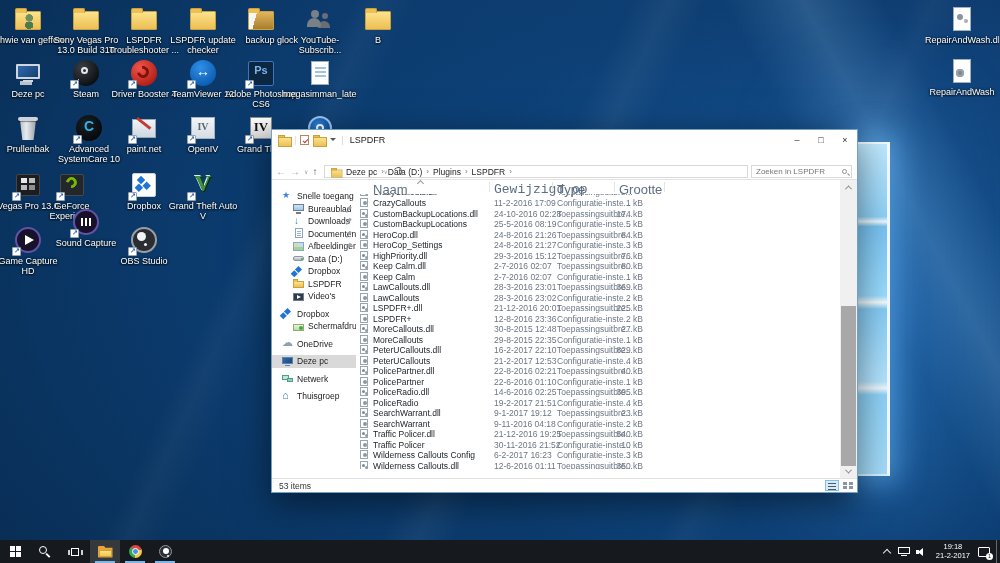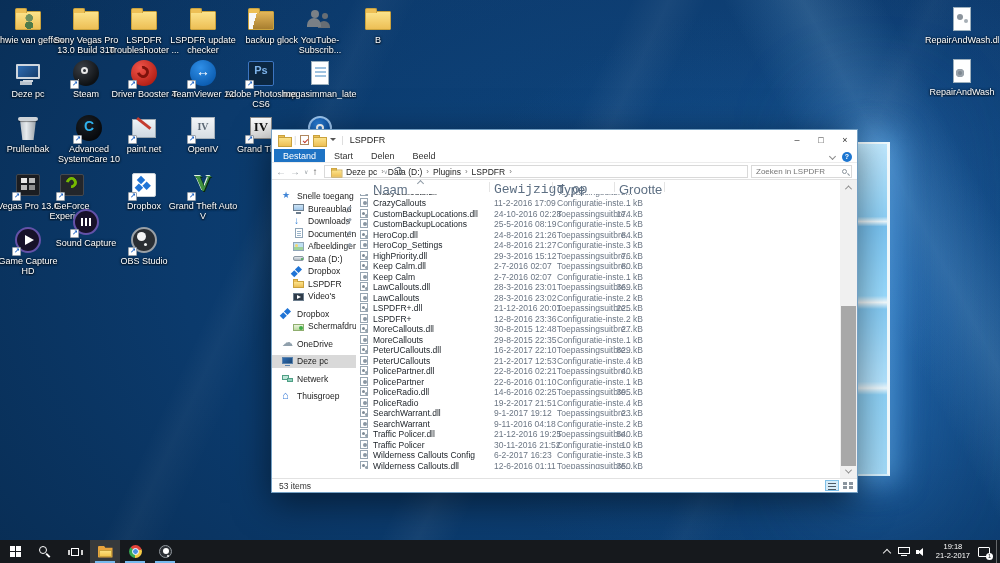--- a/index.html
+++ b/index.html
@@ -375,32 +375,20 @@
       <span class="qcaret"></span>
       <span class="qsep">|</span>
       <span class="win-title">LSPDFR</span>
       <div class="win-controls">
         <span class="wc">–</span>
         <span class="wc">□</span>
         <span class="wc">×</span>
       </div>
     </div>
 
-    <div class="ribbon">
-      <span id="ribbon-tabs" style="display:flex">
-          <span class="rtab active">Bestand</span>
-          <span class="rtab">Start</span>
-          <span class="rtab">Delen</span>
-          <span class="rtab">Beeld</span>
-        </span>
-      <span class="ribbon-right">
-        <span class="rchev"></span>
-        <span class="rhelp">?</span>
-      </span>
-    </div>
 
     <div class="addrbar">
       <span class="nav-arrows">
         <span>←</span>
         <span>→</span>
         <span class="tiny">∨</span>
         <span class="upbtn">↑</span>
       </span>
       <div class="crumbbox">
         <span class="mfolder" style="transform:scale(.8)"></span>

